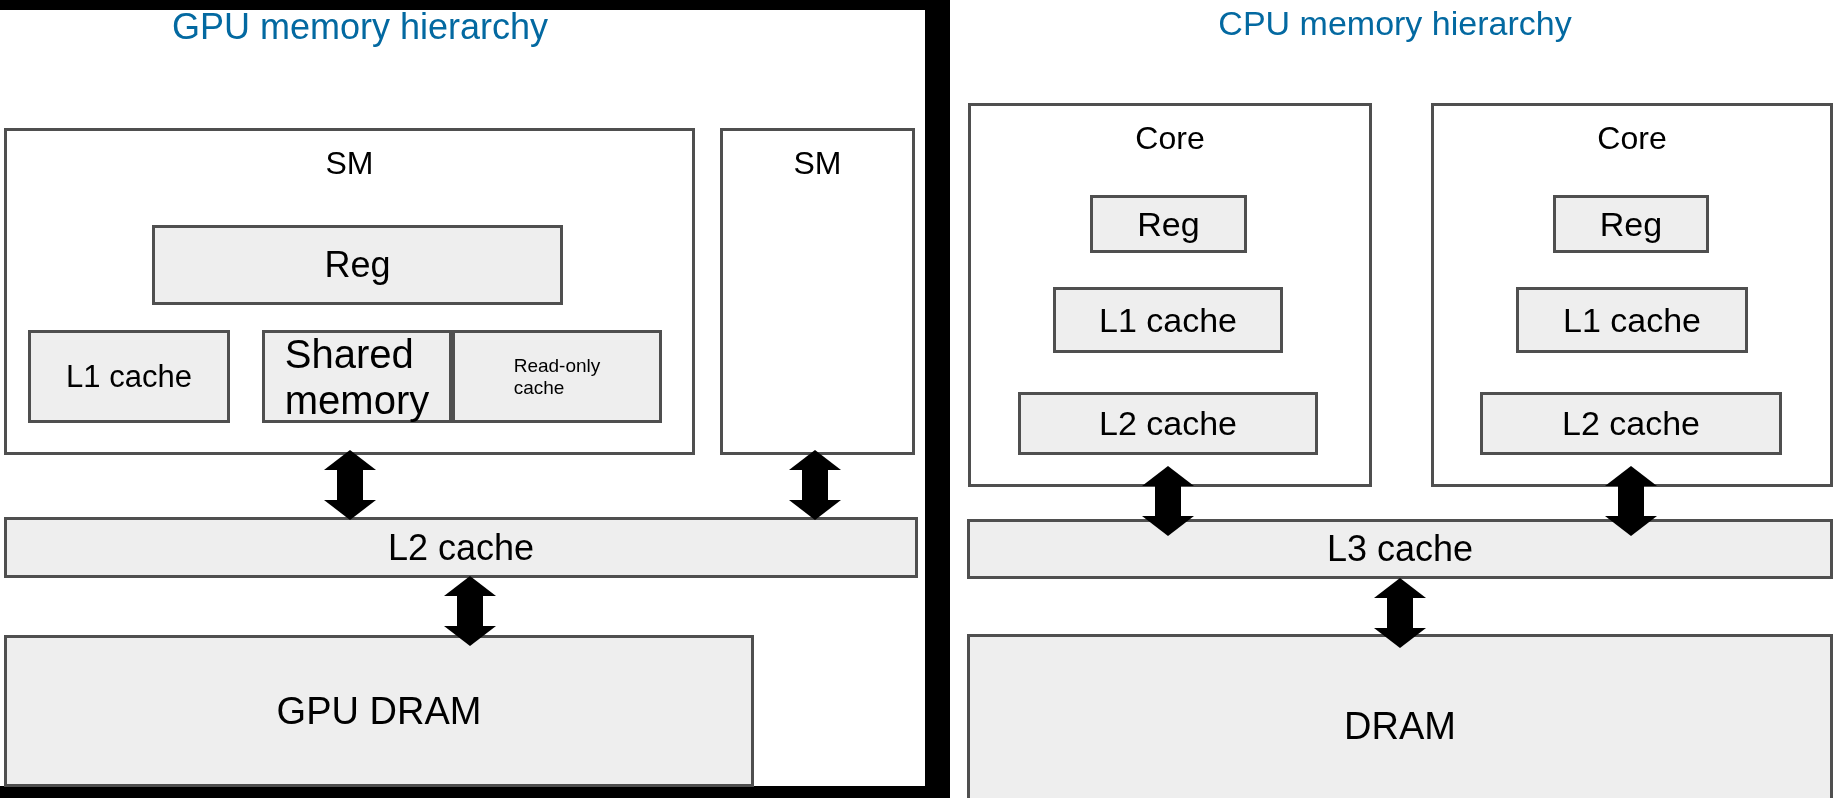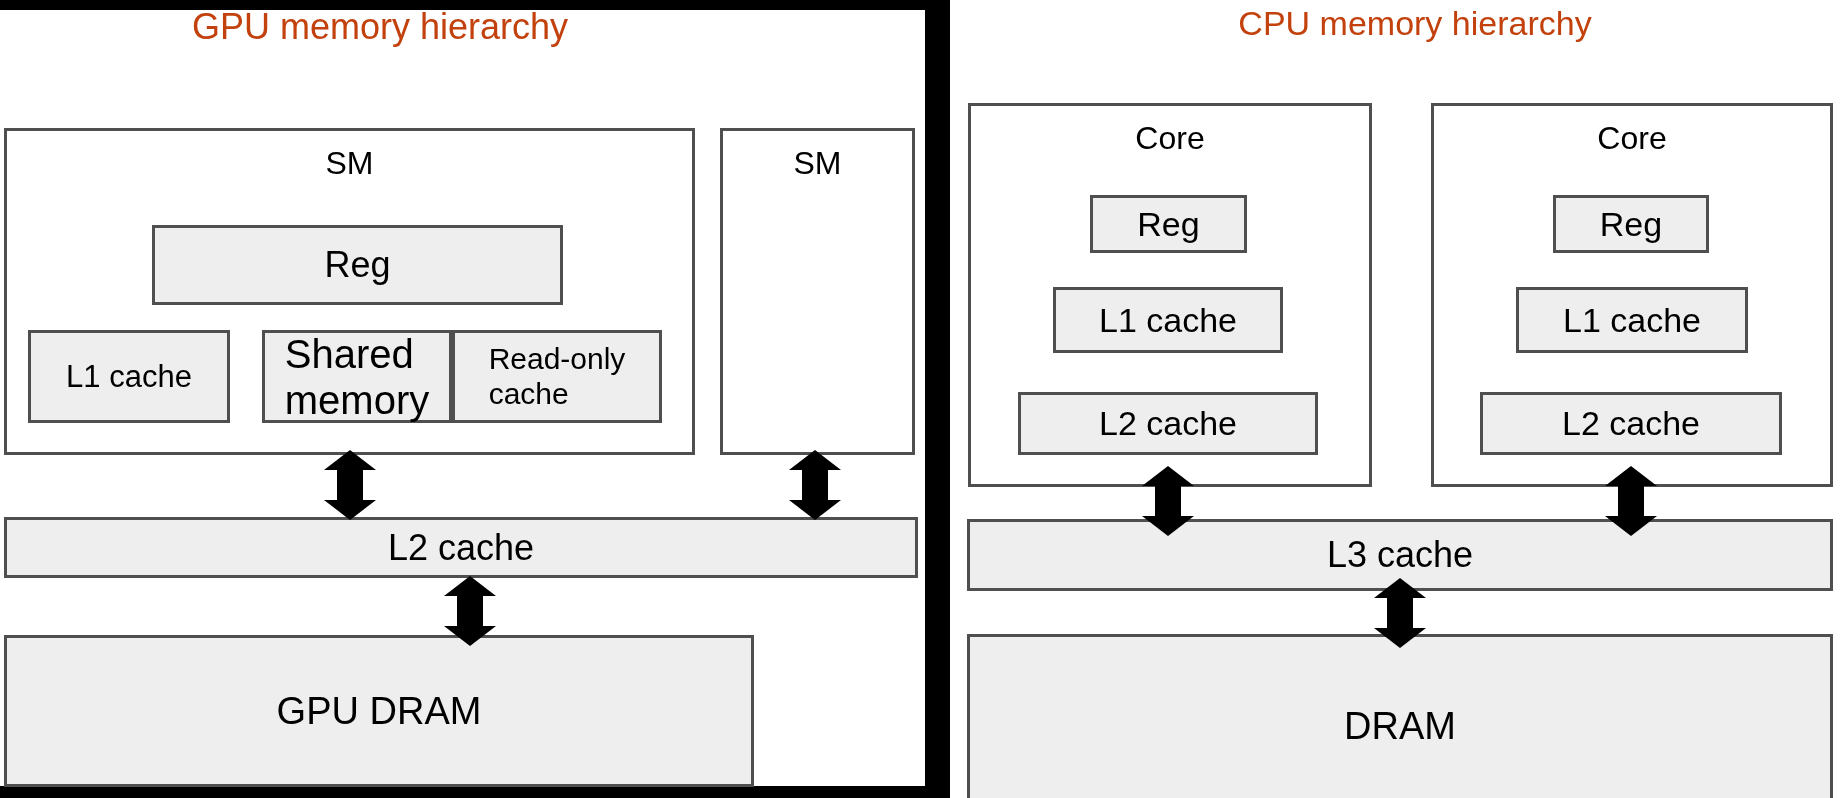--- a/index.html
+++ b/index.html
@@ -1,48 +1,48 @@
 <!DOCTYPE html>
 <html><head>
 <meta charset="utf-8">
 <style>
   html,body{margin:0;padding:0;background:#ffffff;}
   #canvas{
     position:relative;width:1846px;height:798px;background:#ffffff;overflow:hidden;
     font-family:"Liberation Sans", sans-serif;color:#000;
   }
   .bar{position:absolute;background:#000;}
-  .title{position:absolute;text-align:center;white-space:nowrap;color:#c2410c;padding-left:20px;}
+  .title{position:absolute;text-align:center;white-space:nowrap;color:#0369a1;}
   .gpu-title{left:0;top:6px;width:720px;font-size:36px;}
   .cpu-title{left:995px;top:4px;width:800px;font-size:34px;}
   .box{position:absolute;box-sizing:border-box;border:3px solid #4f4f4f;}
   .white-box{background:#ffffff;}
   .gray-box{background:#eeeeee;}
   .center{display:flex;align-items:center;justify-content:center;text-align:left;}
   .top-label{display:flex;justify-content:center;align-items:flex-start;text-align:center;}
   .unit-label{font-size:32px;margin-top:14px;}
   
   .sm-large{left:4px;top:128px;width:691px;height:327px;}
   .sm-small{left:720px;top:128px;width:195px;height:327px;}
   .gpu-reg{left:152px;top:225px;width:411px;height:80px;font-size:36px;}
   .gpu-l1{left:28px;top:330px;width:202px;height:93px;font-size:31px;}
   .gpu-shared{left:262px;top:330px;width:190px;height:93px;font-size:40px;line-height:1.15;}
-  .gpu-ro{left:452px;top:330px;width:210px;height:93px;font-size:30px;line-height:1.15;}
+  .gpu-ro{left:452px;top:330px;width:210px;height:93px;font-size:19px;line-height:1.15;}
   .gpu-l2{left:4px;top:517px;width:914px;height:61px;font-size:36px;}
   .gpu-dram{left:4px;top:635px;width:750px;height:152px;font-size:38px;}
   
   .core-1{left:968px;top:103px;width:404px;height:384px;}
   .core-2{left:1431px;top:103px;width:402px;height:384px;}
   .cpu-reg-1{left:1090px;top:195px;width:157px;height:58px;font-size:34px;}
   .cpu-l1-1{left:1053px;top:287px;width:230px;height:66px;font-size:34px;}
   .cpu-l2-1{left:1018px;top:392px;width:300px;height:63px;font-size:34px;}
   .cpu-reg-2{left:1553px;top:195px;width:156px;height:58px;font-size:34px;}
   .cpu-l1-2{left:1516px;top:287px;width:232px;height:66px;font-size:34px;}
   .cpu-l2-2{left:1480px;top:392px;width:302px;height:63px;font-size:34px;}
-  .cpu-l3{left:967px;top:519px;width:866px;height:72px;font-size:36px;}
+  .cpu-l3{left:967px;top:519px;width:866px;height:60px;font-size:36px;}
   .cpu-dram{left:967px;top:634px;width:866px;height:185px;font-size:38px;}
   
   .top-bar{left:0;top:0;width:950px;height:10px;}
   .bottom-bar{left:0;top:786px;width:950px;height:12px;}
   .divider{left:925px;top:0;width:25px;height:798px;}
   
   .arrow{position:absolute;width:52px;height:70px;z-index:5;}
   .arrow-sm1{left:324px;top:450px;}
   .arrow-sm2{left:789px;top:450px;}
   .arrow-gpu-dram{left:444px;top:576px;}

